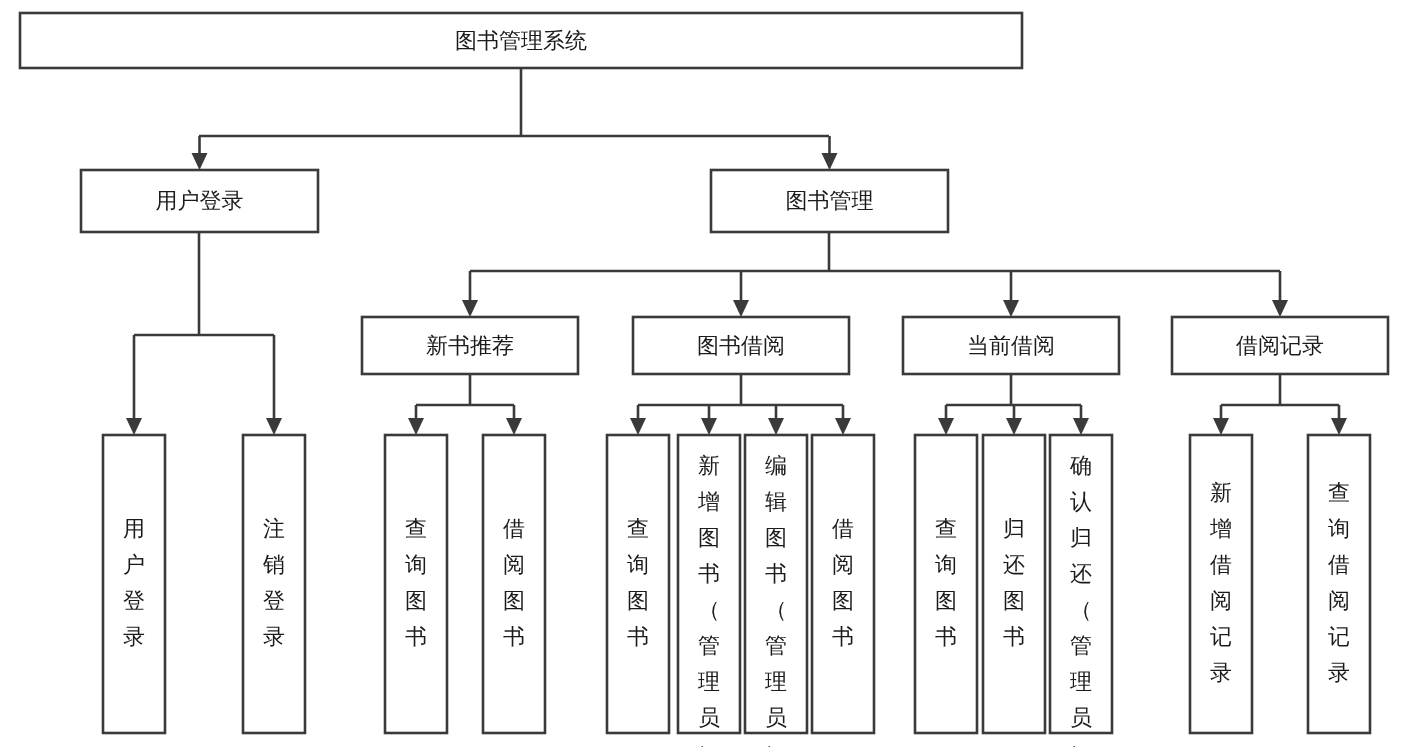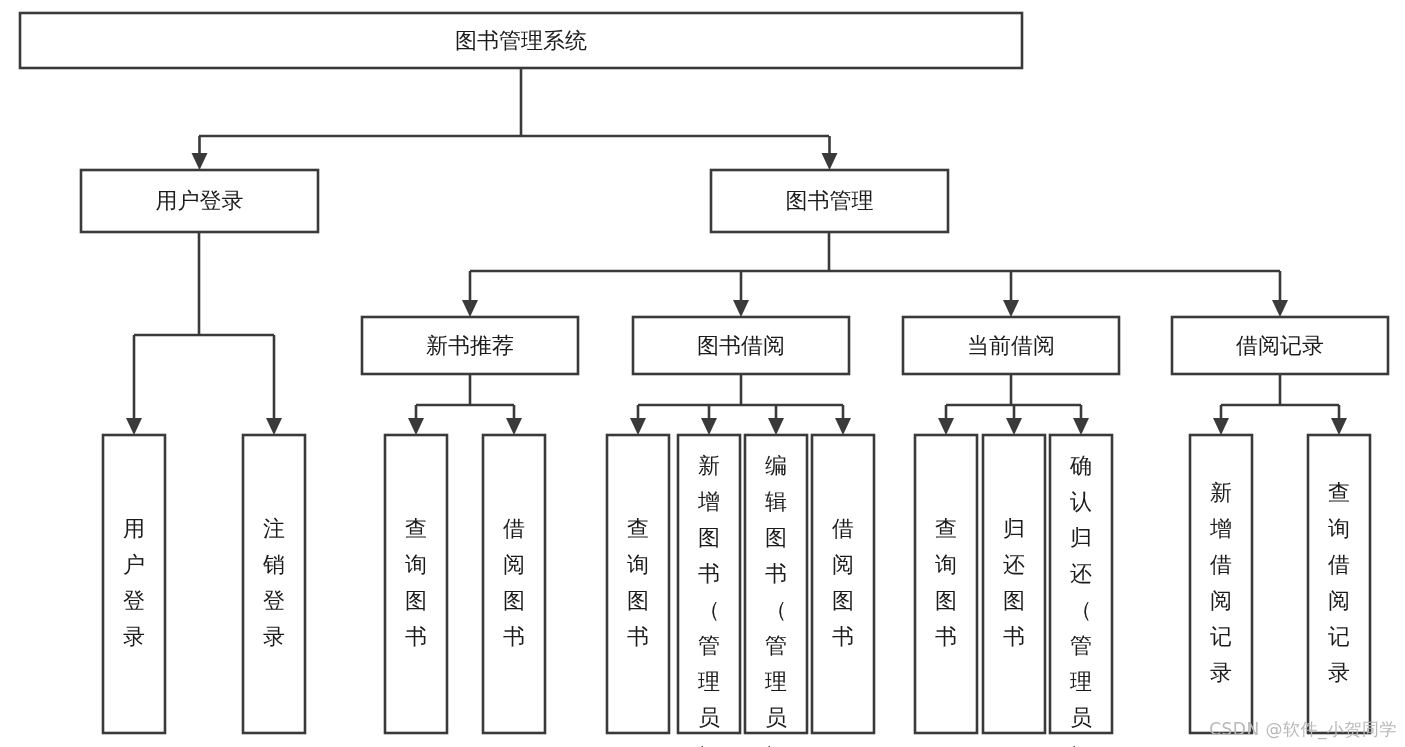--- a/index.html
+++ b/index.html
@@ -257,14 +257,13 @@
         <g>
           <rect x="1190" y="435" width="62" height="298" class="node-box"></rect>
           <text x="1221" class="node-label-v" y="494"><tspan x="1221" y="494">新</tspan><tspan x="1221" y="530">增</tspan><tspan x="1221" y="566">借</tspan><tspan x="1221" y="602">阅</tspan><tspan x="1221" y="638">记</tspan><tspan x="1221" y="674">录</tspan></text>
         </g>
         <g>
           <rect x="1308" y="435" width="62" height="298" class="node-box"></rect>
           <text x="1339" class="node-label-v" y="494"><tspan x="1339" y="494">查</tspan><tspan x="1339" y="530">询</tspan><tspan x="1339" y="566">借</tspan><tspan x="1339" y="602">阅</tspan><tspan x="1339" y="638">记</tspan><tspan x="1339" y="674">录</tspan></text>
         </g>
       </g>
   </svg>
-  <div class="watermark-text">CSDN @软件_小贺同学</div>
 </div>
 
 </body></html>

